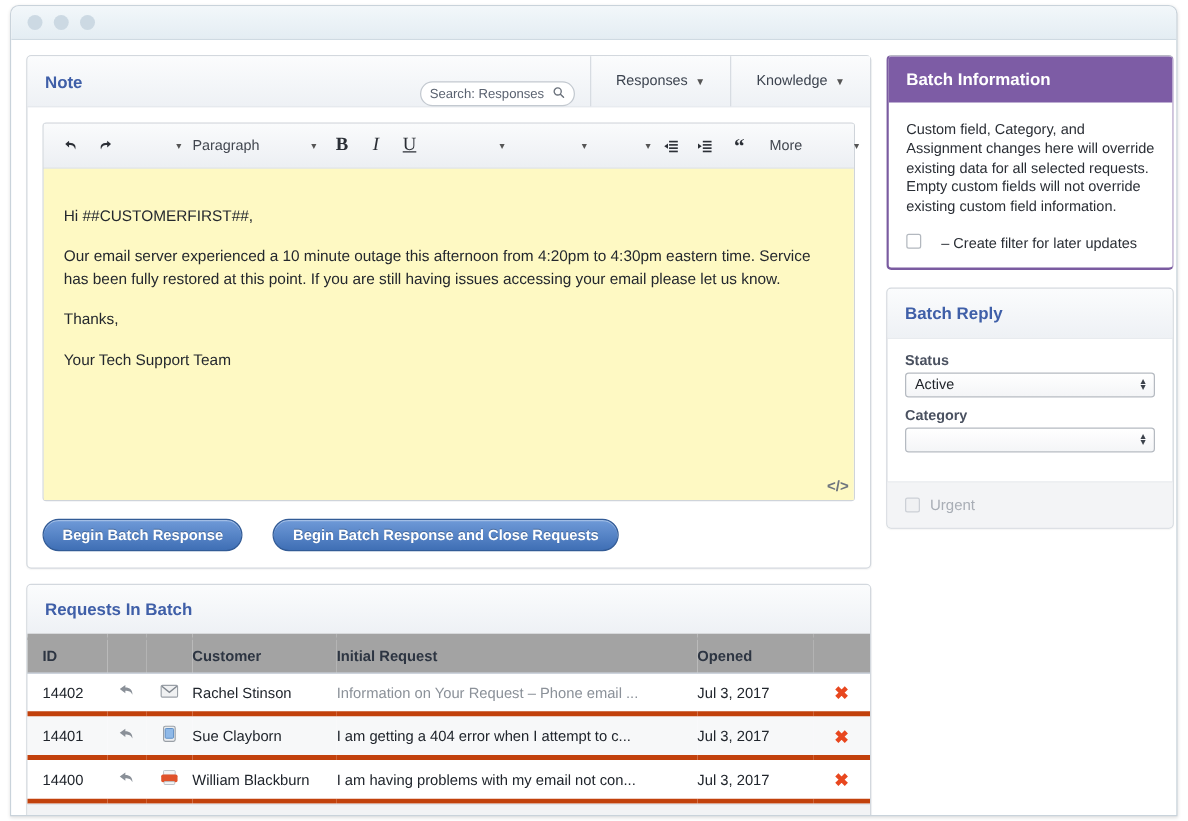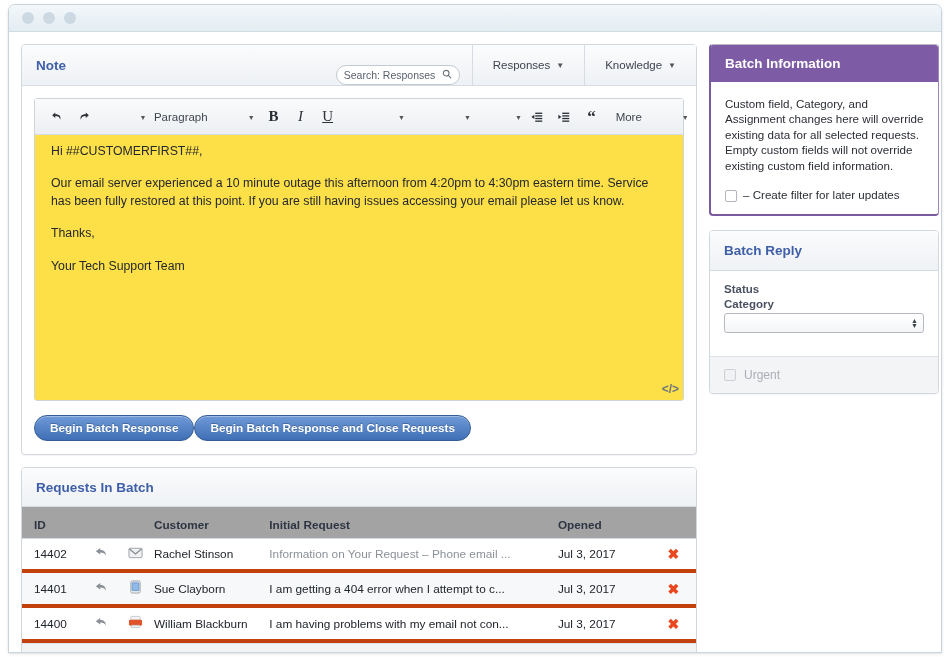--- a/index.html
+++ b/index.html
@@ -141,41 +141,41 @@
     gap: 36px;
   }
   .tb .caret { font-size: 7px; margin-left: 4px; color: #555; position: relative; top: 1px;}
   .tb.text { font-size: 11.5px; color: #41464f; padding: 0 8px; }
   .tb.sep { width: 12px; min-width: 12px; }
   .tb svg { display: block; }
 
   .ebody {
     position: relative;
     height: 265px;
-    padding: 8px 16px;
+    padding: 30px 16px;
     font-size: 12.3px;
     line-height: 1.42;
     color: #24282e;
-    background: #fde047;
+    background: #fef9c3;
   }
   .ebody p { margin: 0 0 15px 0; }
   .ebody p:last-child { margin-bottom: 0; }
   .code-handle {
     position: absolute;
     right: 4px; bottom: 2px;
     font-size: 12px;
     font-weight: bold;
     color: #6e757e;
     font-family: "Liberation Sans", sans-serif;
   }
 
   .btn-row {
     padding: 14px 12px 13px 12px;
     display: flex;
-    gap: 0;
+    gap: 24px;
   }
   .btn-blue {
     background: linear-gradient(#6f9ad8, #3f6fb5);
     border: 1px solid #325b96;
     border-radius: 13px;
     color: #ffffff;
     font-size: 11.8px;
     font-weight: bold;
     padding: 5px 15px;
     cursor: default;
@@ -254,21 +254,21 @@
     padding: 11px 0 11px 14px;
   }
   .bi-body {
     padding: 14px 12px 12px 14px;
     font-size: 11.6px;
     line-height: 1.33;
     color: #2a2e35;
   }
   .bi-check {
     margin-top: 14px;
-    display: flex; align-items: flex-end; gap: 6px;
+    display: flex; align-items: flex-start; gap: 16px;
     font-size: 11.6px;
     color: #2a2e35;
   }
   .cbox {
     width: 12px; height: 12px;
     border: 1px solid #b3b8bf;
     background: #fff;
     border-radius: 2px;
     display: inline-block;
     flex: 0 0 auto;
@@ -580,20 +580,27 @@
             </div>
           </div>
         </div>
 
         <div class="panel br-panel">
           <div class="panel-head br-head">
             <div class="panel-title">Batch Reply</div>
           </div>
           <div class="br-body">
             <div class="fld-label">Status</div>
+            <div class="select">
+              <span>Active</span>
+              <span class="arrows">
+                <span>▲</span>
+                  <span>▼</span>
+              </span>
+            </div>
             <div class="fld-label">Category</div>
             <div class="select">
               <span></span>
               <span class="arrows">
                 <span>▲</span>
                   <span>▼</span>
               </span>
             </div>
           </div>
           <div class="br-foot">

